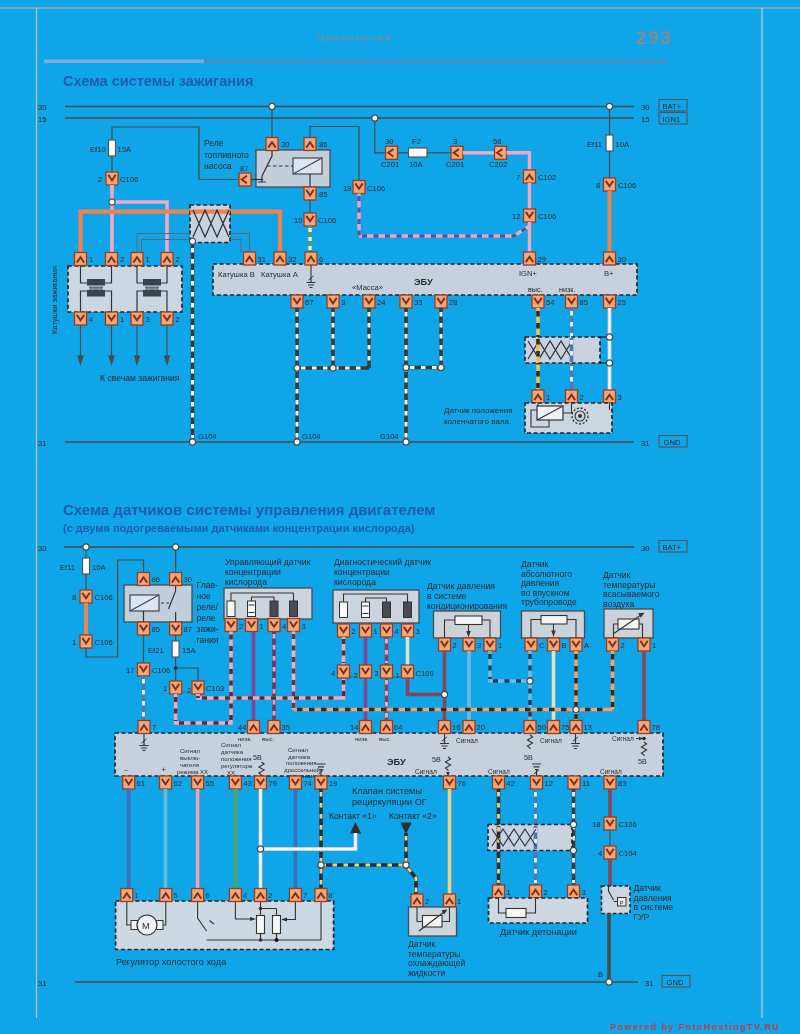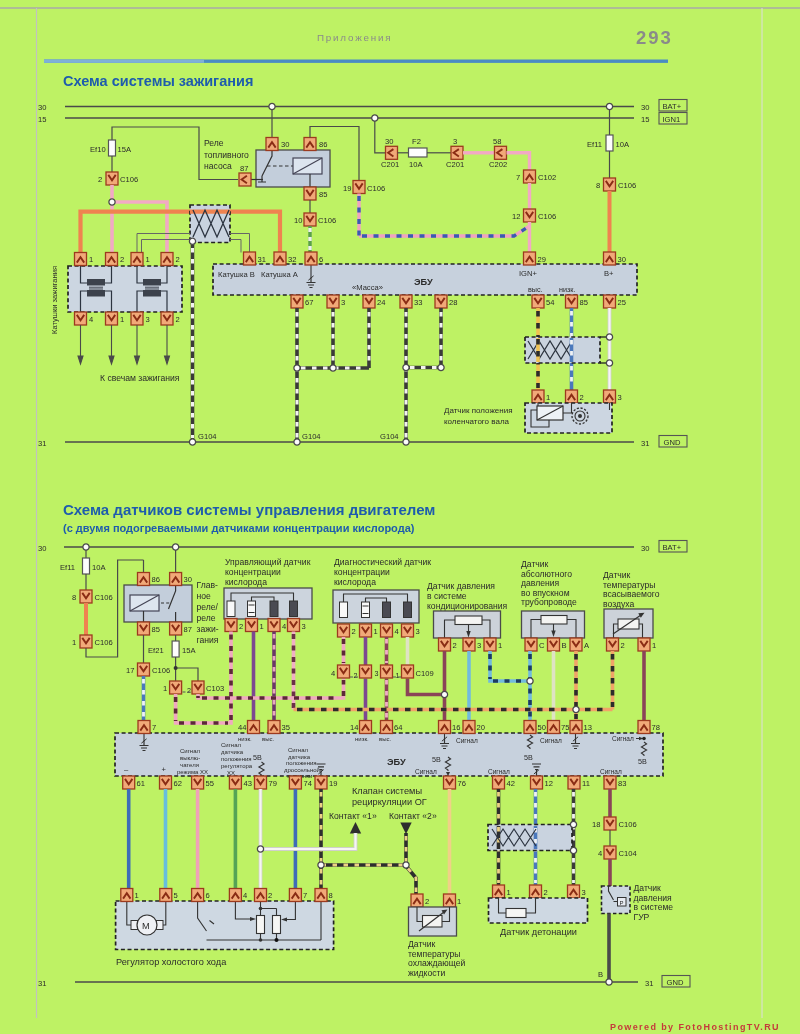--- a/index.html
+++ b/index.html
@@ -1,16 +1,16 @@
 <!DOCTYPE html>
 <html><head>
 <meta charset="utf-8">
 <style>
 html,body{margin:0;padding:0;}
-#page{position:relative;width:800px;height:1034px;background:#bef264;font-family:"Liberation Sans",sans-serif;overflow:hidden;}
+#page{position:relative;width:800px;height:1034px;background:#0ea5e9;font-family:"Liberation Sans",sans-serif;overflow:hidden;}
 text{font-family:"Liberation Sans",sans-serif;fill:#2b2b2b;}
 .f6{font-size:6px;}
 .f65{font-size:6.5px;}
 .f7{font-size:7.2px;}
 .f75{font-size:7.6px;}
 .f8{font-size:8px;}
 .f85{font-size:8.6px;}
 .f9{font-size:9.2px;}
 .fb{font-weight:bold;}
 .ti{fill:#1e5cad;font-weight:bold;}

